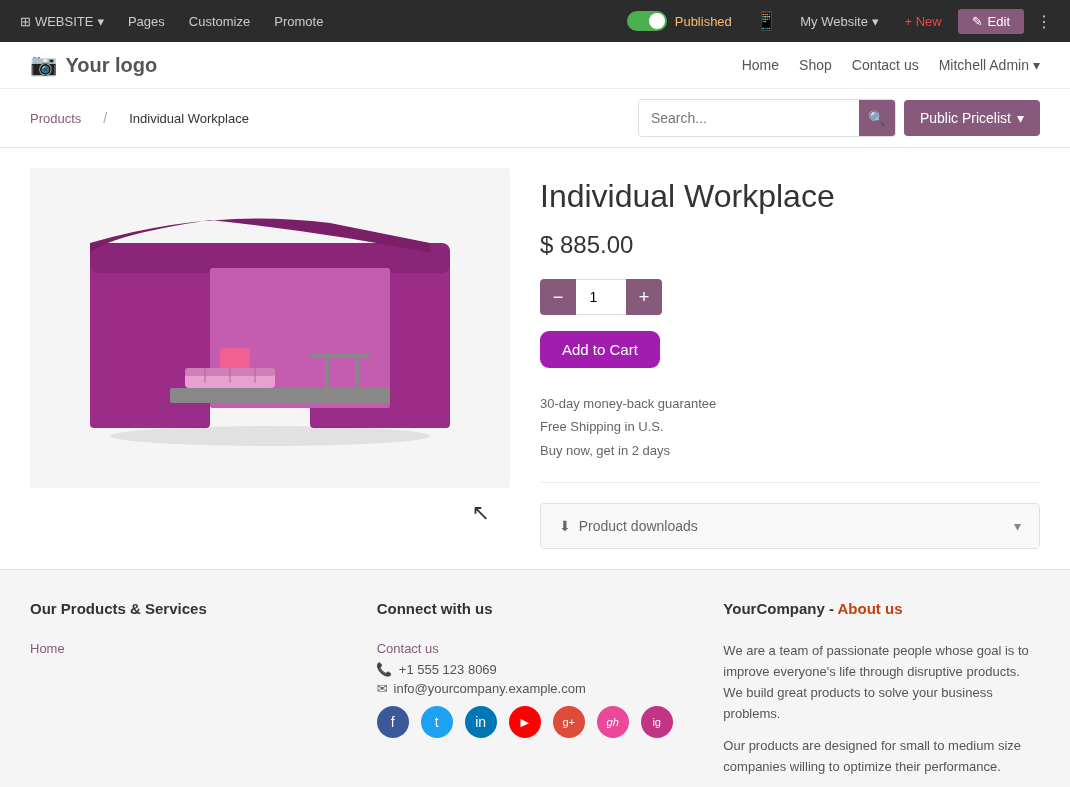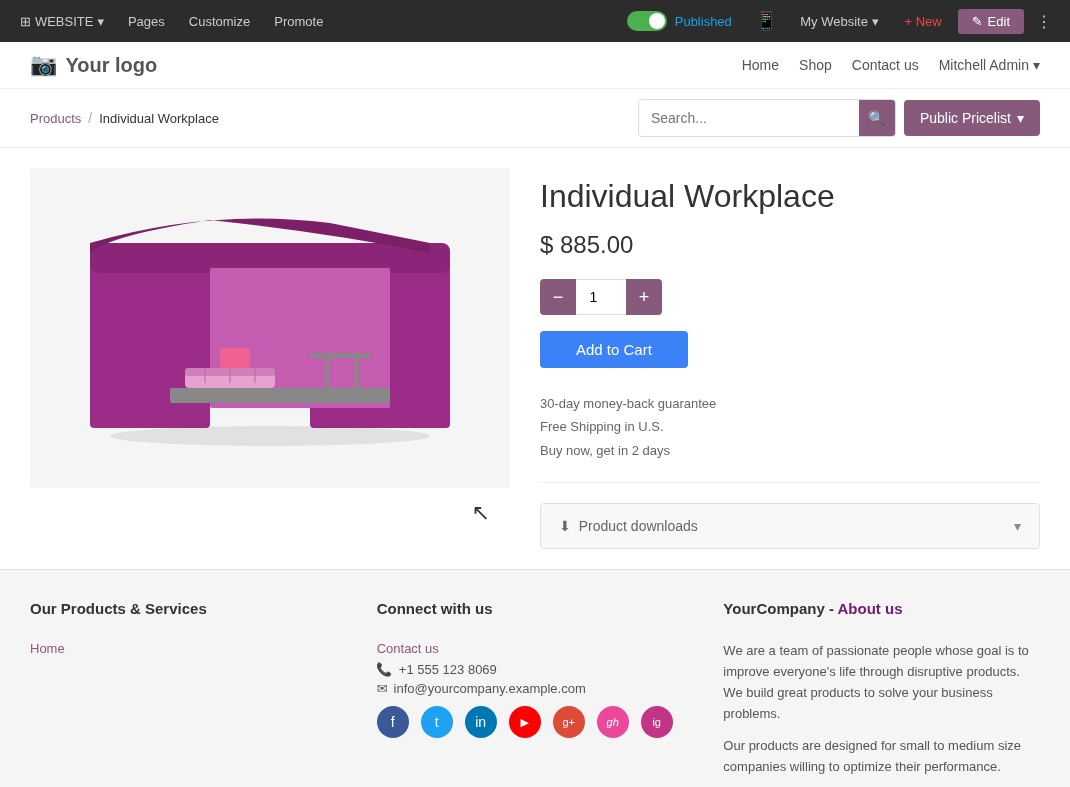--- a/index.html
+++ b/index.html
@@ -24,21 +24,21 @@
       color: #ccc;
       font-size: 13px;
       border-radius: 3px;
     }
     .top-bar-spacer { flex: 1; }
     .published-toggle {
       display: flex;
       align-items: center;
       gap: 8px;
       padding: 0 12px;
-      color: #0ea5e9;
+      color: #fdba74;
       font-size: 13px;
     }
     .toggle-switch {
       width: 40px;
       height: 20px;
       background: #4CAF50;
       border-radius: 10px;
       position: relative;
       cursor: pointer;
     }
@@ -196,26 +196,26 @@
     .qty-input {
       width: 50px;
       height: 36px;
       border: 1px solid #ddd;
       border-left: none;
       border-right: none;
       text-align: center;
       font-size: 14px;
     }
     .add-to-cart-btn {
-      background: #3b82f6;
+      background: #a21caf;
       color: white;
       border: none;
-      padding: 10px 36px;
+      padding: 10px 22px;
       font-size: 15px;
-      border-radius: 4px;
+      border-radius: 9px;
       cursor: pointer;
       margin-bottom: 24px;
       display: block;
     }
     .product-meta {
       color: #666;
       font-size: 13px;
       line-height: 1.8;
       padding-bottom: 20px;
       border-bottom: 1px solid #eee;
@@ -332,34 +332,34 @@
       border-radius: 50%;
       background: #ddd;
       display: flex;
       align-items: center;
       justify-content: center;
       font-size: 14px;
       color: #555;
       cursor: pointer;
       text-decoration: none;
     }
-    .about-link { color: #701a75; text-decoration: none; }
+    .about-link { color: #c2410c; text-decoration: none; }
 
     
     .top-content-row {
       display: flex;
       align-items: center;
       padding: 10px 30px;
       gap: 10px;
       border-bottom: 1px solid #e8e8e8;
     }
     .breadcrumb-inner {
       display: flex;
       align-items: center;
-      gap: 7px;
+      gap: 22px;
       flex: 1;
     }
     .search-controls {
       display: flex;
       align-items: center;
       gap: 0;
     }
     .mywebsite-btn {
       color: #ccc;
       font-size: 13px;

